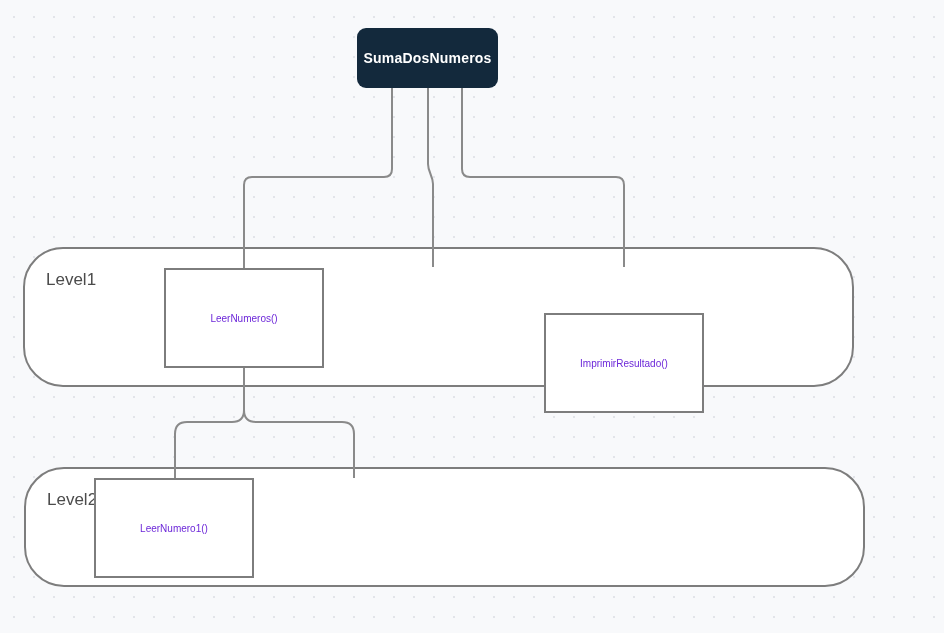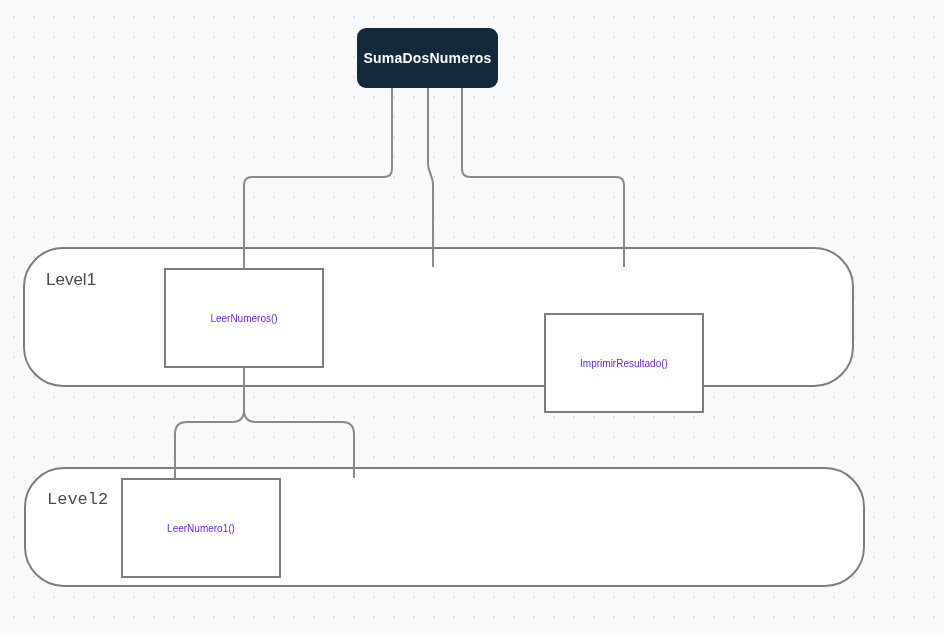--- a/index.html
+++ b/index.html
@@ -20,21 +20,21 @@
     border:2px solid #7d7d7d;
     border-radius:40px;
   }
   .group-label{
     position:absolute;
     top:21px;left:21px;
     font-size:17px;
     color:#4b4b4b;
   }
   #group-level1{left:23px;top:247px;width:831px;height:140px;}
-  #group-level2{left:24px;top:467px;width:841px;height:120px;font-family:Liberation Mono, monospace;}
+  #group-level2{left:24px;top:467px;width:841px;height:120px;}
   .edges{
     position:absolute;left:0;top:0;
   }
   .edge{
     fill:none;
     stroke:#8a8a8a;
     stroke-width:2;
     stroke-linejoin:round;
   }
   .node{
@@ -43,21 +43,21 @@
     background:#ffffff;
     border:2px solid #7d7d7d;
     display:flex;align-items:center;justify-content:center;
     font-size:10px;
     color:#6d28d9;
     text-align:center;
   }
   #node-leernumeros{left:164px;top:268px;}
   #node-sumarnumeros{left:353px;top:267px;}
   #node-imprimirresultado{left:544px;top:277px;margin-top:36px;}
-  #node-leernumero1{left:94px;top:478px;margin-left:27px;}
+  #node-leernumero1{left:94px;top:478px;}
   #node-leernumero2{left:274px;top:478px;}
   .root-node{
     position:absolute;
     left:357px;top:28px;
     width:141px;height:60px;
     background:#13293c;
     border-radius:9px;
     display:flex;align-items:center;justify-content:center;
     color:#ffffff;
     font-size:14px;

